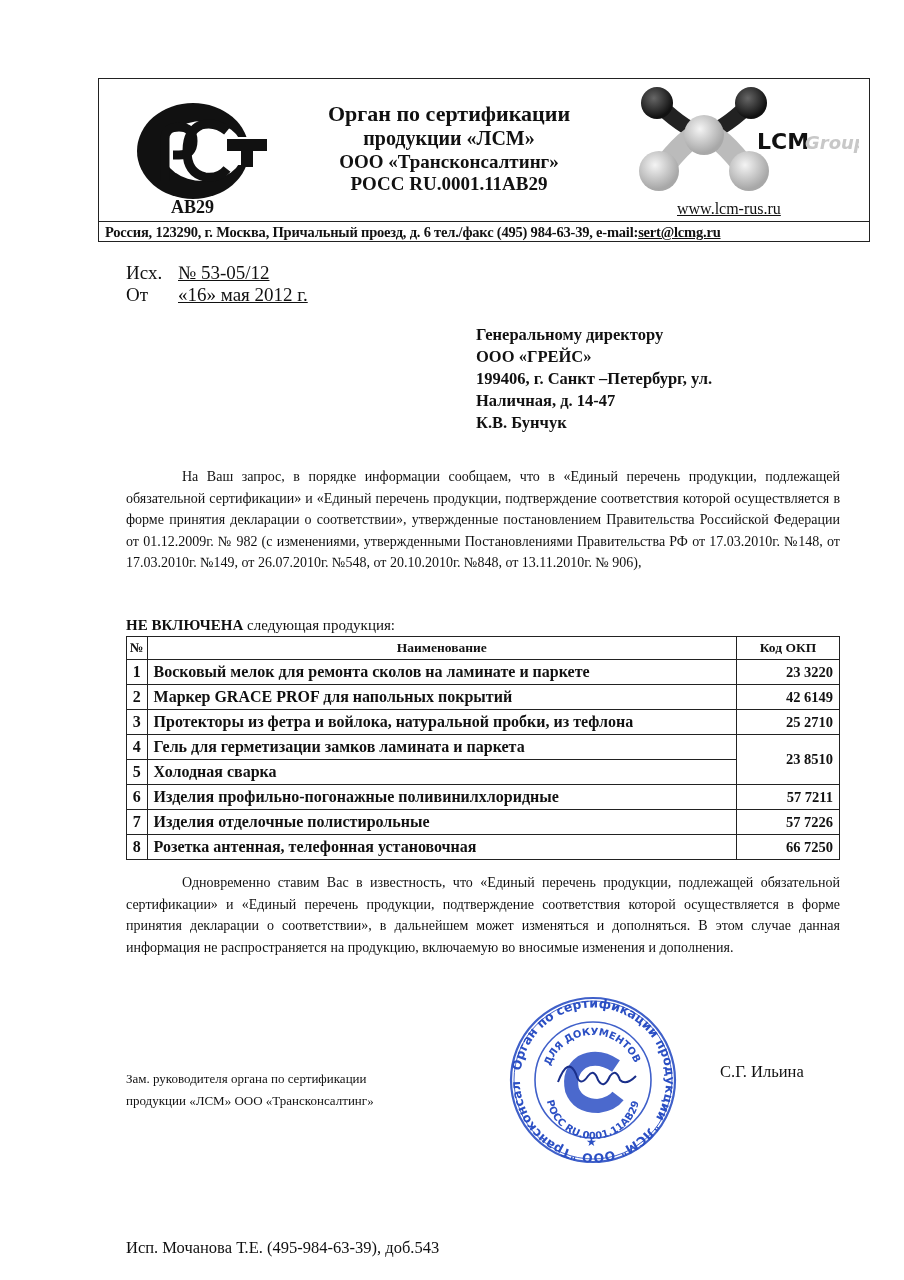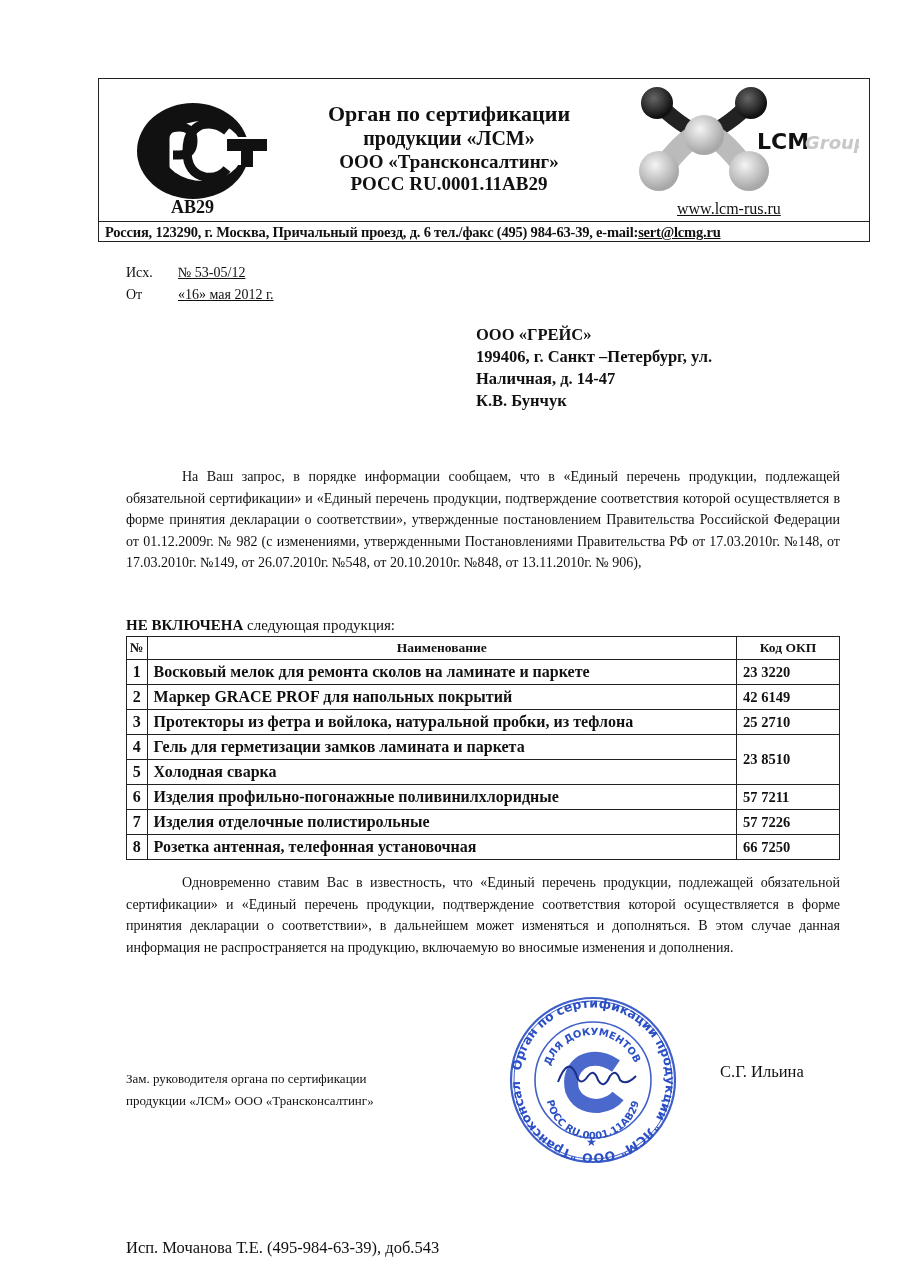--- a/index.html
+++ b/index.html
@@ -19,21 +19,21 @@
     .lh-center { position: absolute; left: 200px; top: 22px; width: 300px; text-align: center;
                  font-weight: bold; line-height: 1.18; }
     .lh-center .l1 { font-size: 22px; }
     .lh-center .l2 { font-size: 20px; }
     .lh-center .l3 { font-size: 19px; }
     .lh-center .l4 { font-size: 19px; }
     .lcm-logo { position: absolute; left: 530px; top: 4px; width: 230px; height: 115px; }
     .lcm-url { position: absolute; left: 578px; top: 121px; font-size: 16px; text-decoration: underline; }
 
     
-    .ref { position: absolute; left: 126px; top: 262px; font-size: 14px; line-height: 22px; }
+    .ref { position: absolute; left: 126px; top: 262px; font-size: 19px; line-height: 22px; }
     .ref .row { display: flex; }
     .ref .lbl { width: 52px; }
     .ref .val { text-decoration: underline; }
 
     
     .addressee { position: absolute; left: 476px; top: 324px; font-weight: bold; font-size: 16.5px; line-height: 22px; }
 
     
     .para { position: absolute; left: 126px; width: 714px; font-size: 14px; line-height: 21.5px;
             text-align: justify; }
@@ -42,21 +42,21 @@
     .not-included { position: absolute; left: 126px; top: 617px; font-size: 15px; }
     .not-included b { font-weight: bold; }
 
     
     table.products { position: absolute; left: 126px; top: 636px; width: 714px; border-collapse: collapse;
                      font-size: 16px; }
     table.products td, table.products th { border: 1.5px solid #222; padding: 0 6px; height: 24px; }
     table.products th { font-size: 13.5px; font-weight: bold; height: 22px; }
     table.products td.num { width: 12px; text-align: center; font-weight: bold; padding: 0 3px; }
     table.products td.name { font-weight: bold; }
-    table.products td.code { width: 90px; text-align: left; font-weight: bold; font-size: 14.5px; }
+    table.products td.code { width: 90px; text-align: right; font-weight: bold; font-size: 14.5px; }
     table.products th.num-h { width: 12px; padding: 0 3px; }
     table.products th.code-h { width: 90px; }
 
     .p2 { top: 872px; }
 
     
     .sig-title { position: absolute; left: 126px; top: 1068px; font-size: 13px; line-height: 22px; }
     .sig-name { position: absolute; left: 720px; top: 1062px; font-size: 16.5px; }
     .stamp { position: absolute; left: 498px; top: 996px; width: 190px; height: 168px; }
 
@@ -117,20 +117,21 @@
       <span class="lbl">Исх.</span>
       <span class="val">№ 53-05/12</span>
     </div>
   <div class="row">
       <span class="lbl">От</span>
       <span class="val">«16» мая 2012 г.</span>
     </div>
 </div>
 
 <div class="addressee">
+  <div>Генеральному директору</div>
   <div>ООО «ГРЕЙС»</div>
   <div>199406, г. Санкт –Петербург, ул.</div>
   <div>Наличная, д. 14-47</div>
   <div>К.В. Бунчук</div>
 </div>
 
 <div class="para p1"><span class="indent"></span><span>На Ваш запрос, в порядке информации сообщаем, что в «Единый перечень продукции, подлежащей обязательной сертификации» и «Единый перечень продукции, подтверждение соответствия которой осуществляется в форме принятия декларации о соответствии», утвержденные постановлением Правительства Российской Федерации от 01.12.2009г. № 982 (с изменениями, утвержденными Постановлениями Правительства РФ от 17.03.2010г. №148, от 17.03.2010г. №149, от 26.07.2010г. №548, от 20.10.2010г. №848, от 13.11.2010г. № 906),</span></div>
 
 <div class="not-included"><b>НЕ ВКЛЮЧЕНА</b><span> следующая продукция:</span></div>
 

